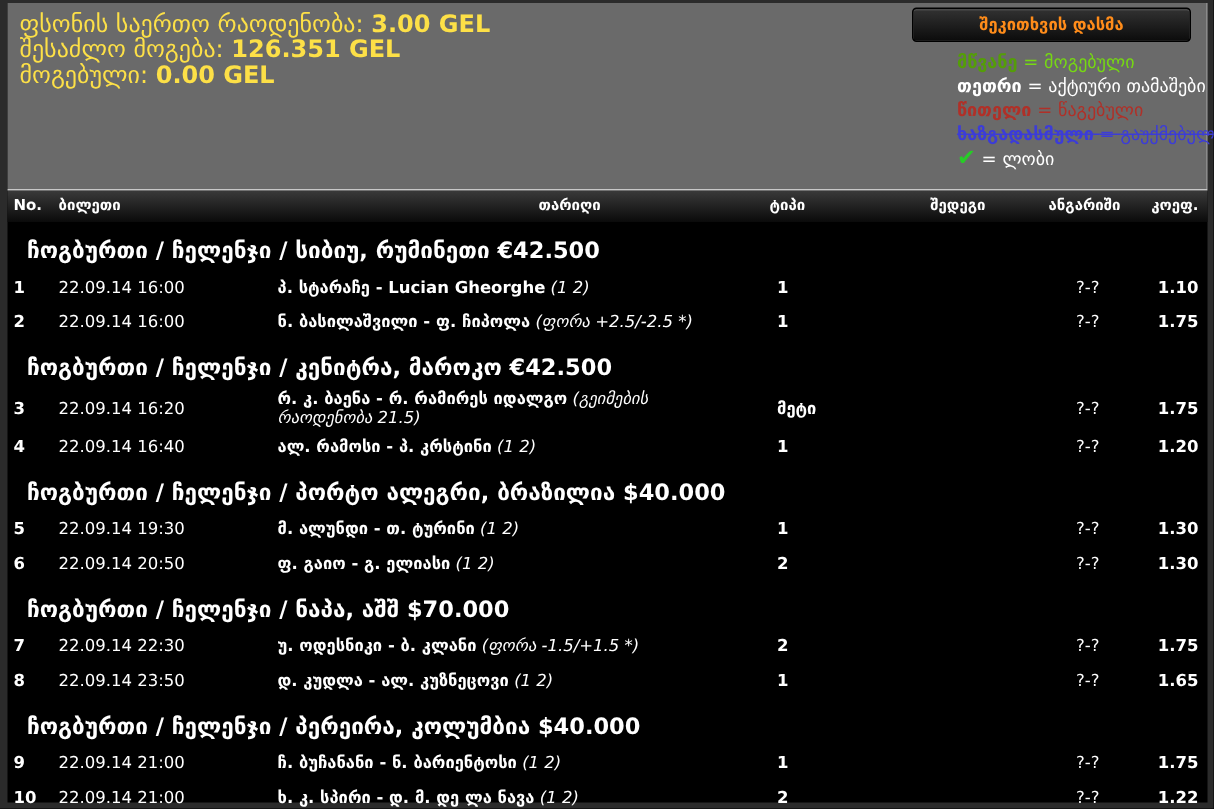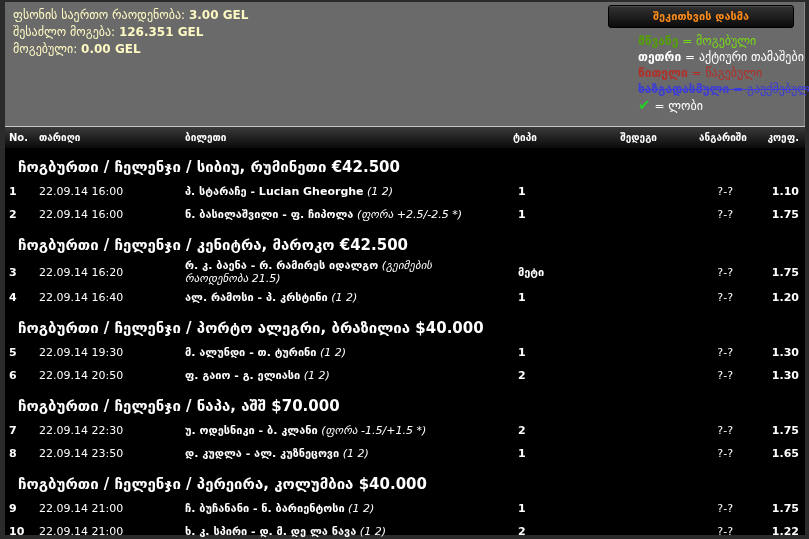--- a/index.html
+++ b/index.html
@@ -14,21 +14,21 @@
     padding:2px 4px 4px 5px;
   }
   .inner { width:800px; height:533px; background:#000; position:relative; }
 
   
   .top-panel {
     height:124px; background:#6a6a6a; position:relative;
     border-right:1px solid #8a8a8a;
   }
   .summary { position:absolute; left:8px; top:5px; }
-  .summary-line { color:#fef9c3; font-size:12px; line-height:17px; white-space:nowrap; }
+  .summary-line { color:#fde047; font-size:16px; line-height:17px; white-space:nowrap; }
   .summary-line .lbl { font-weight:normal; }
   .summary-line .val { font-weight:bold; }
 
   .ask-btn {
     position:absolute; top:3px; right:10px;
     width:186px; height:23px;
     background:linear-gradient(#323232,#0c0c0c);
     border:1px solid #000;
     border-radius:3px;
     color:#ff8c1a; font-weight:bold; font-size:11px;
@@ -127,22 +127,22 @@
         <div class="legend-line lg-check">
           <span class="check-glyph">✔</span>
           <span>=</span>
           <span>ლობი</span>
         </div>
       </div>
     </div>
 
     <div class="thead">
       <div class="c col-no">No.</div>
+      <div class="c col-ticket">ბილეთი</div>
       <div class="c col-date">თარიღი</div>
-      <div class="c col-ticket">ბილეთი</div>
       <div class="c col-type">ტიპი</div>
       <div class="c col-result">შედეგი</div>
       <div class="c col-score">ანგარიში</div>
       <div class="c col-coef">კოეფ.</div>
     </div>
 
     <div class="tbody">
   <div class="section-title">ჩოგბურთი / ჩელენჯი / სიბიუ, რუმინეთი €42.500</div>
 
   <div class="trow">

